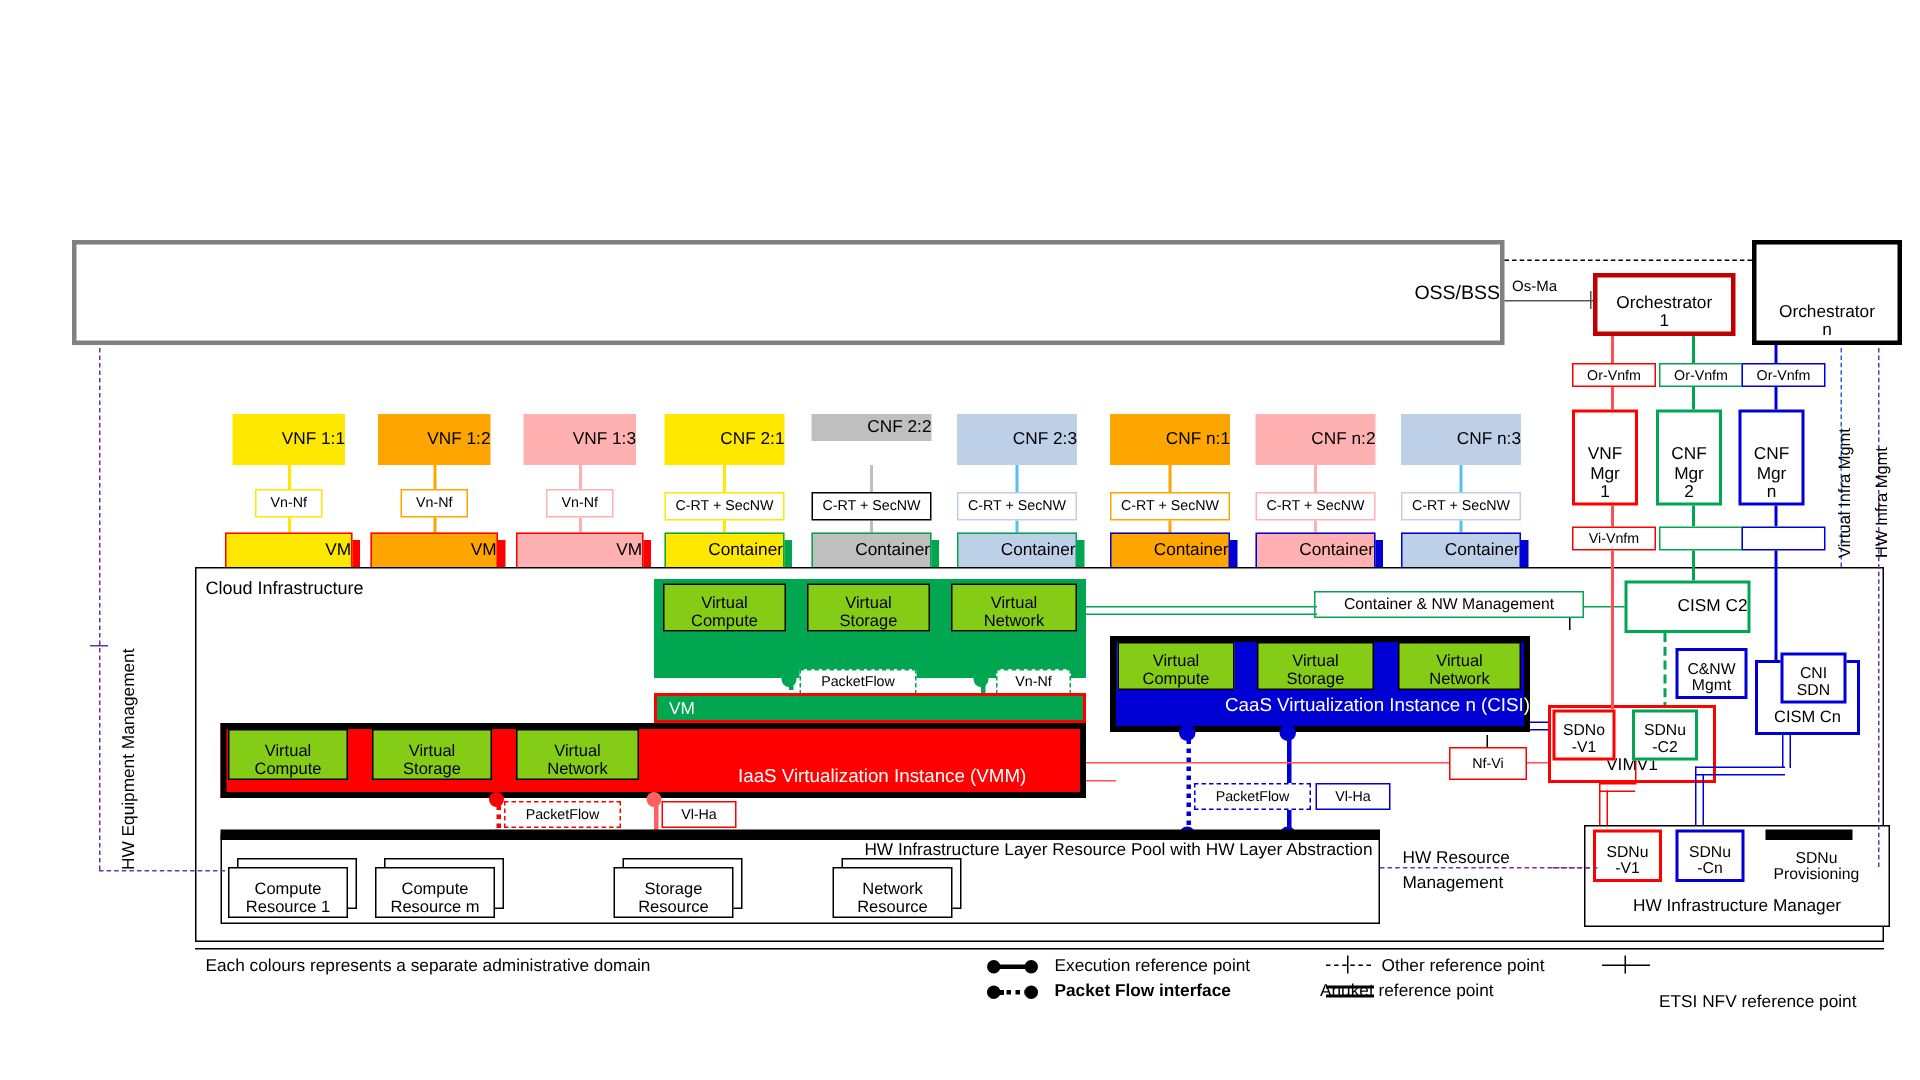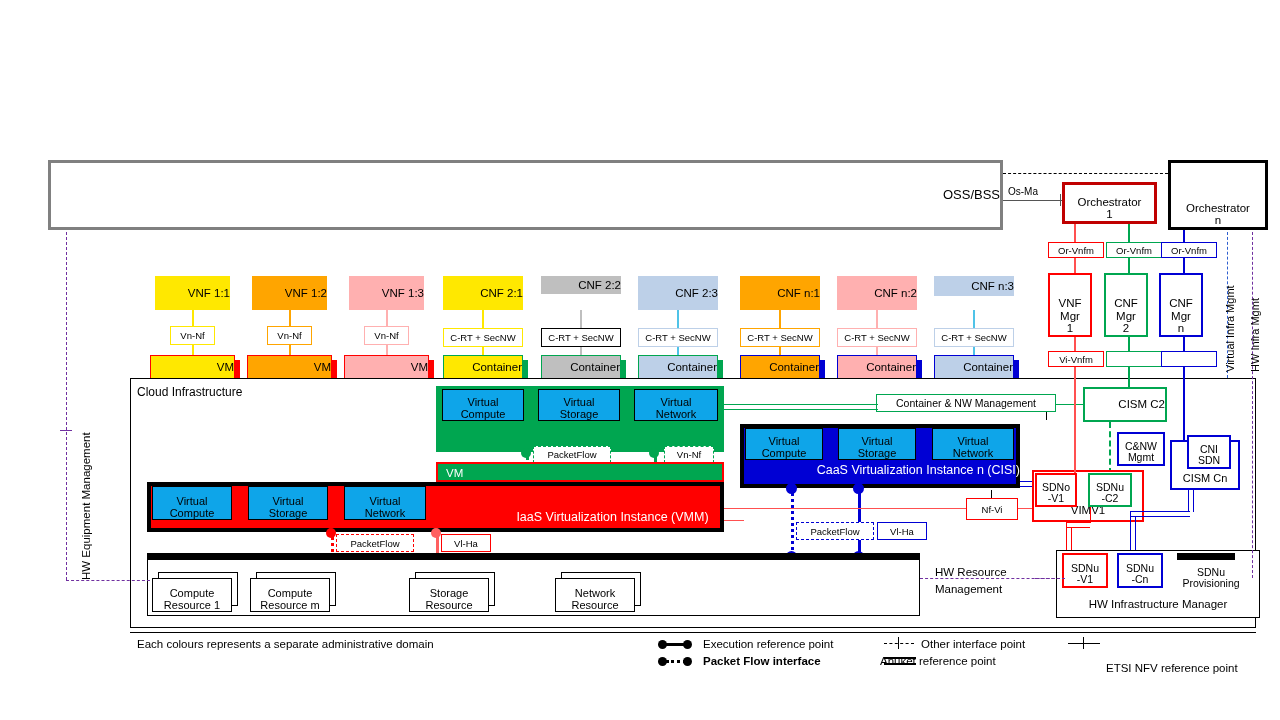--- a/index.html
+++ b/index.html
@@ -38,21 +38,21 @@
   .nf.ltblue{background:#BDD0E8;}
 
   .cloud{border:1.6px solid #000;background:#fff;}
   .cloudlabel{position:absolute;font-size:12px;}
 
   .cisi2{background:#00A650;}
   .cisin{background:#0000D4;border:4px solid #000;}
   .vmm{background:#FF0000;border:4px solid #000;}
   .vmbar{background:#00A650;border:2px solid #FF0000;}
 
-  .white-sub{background:#0ea5e9;border:1.3px solid #000;font-size:11px;}
+  .white-sub{background:#84cc16;border:1.3px solid #000;font-size:11px;}
   .cisi-title{position:absolute;color:#fff;font-size:12.5px;}
 
   .hwpool{border:1.4px solid #000;background:#fff;}
   .hwbar{background:#000;position:absolute;}
 
   .resbox{background:#fff;border:1.2px solid #000;font-size:11px;}
   .dash-purple{border-left:1.6px dashed #7030A0;}
   .dash-blue{border-left:1.6px dashed #2E5FD0;}
   .rot{transform:rotate(-90deg);transform-origin:left top;white-space:nowrap;font-size:11.5px;}
 
@@ -212,21 +212,21 @@
   <div class="abs nf ltblue ctr" style="left:638px;top:355px;width:80px;height:24px;border:1px solid #00A650;">
     <span>Container</span>
   </div>
 
   <div class="abs nf orange ctr" style="left:740px;top:276px;width:80px;height:34px;">
     <span>CNF n:1</span>
   </div>
   <div class="abs nf pink ctr" style="left:837px;top:276px;width:80px;height:34px;">
     <span>CNF n:2</span>
   </div>
-  <div class="abs nf ltblue ctr" style="left:934px;top:276px;width:80px;height:20px;">
+  <div class="abs nf ltblue ctr" style="left:934px;top:276px;width:80px;height:34px;">
     <span>CNF n:3</span>
   </div>
 
   <div class="abs" style="left:779px;top:310px;width:0;height:58px;border-left:2px solid #FFA500;"></div>
   <div class="abs" style="left:876px;top:310px;width:0;height:58px;border-left:2px solid #FFB0B0;"></div>
   <div class="abs" style="left:973px;top:310px;width:0;height:58px;border-left:2px solid #4FC3E8;"></div>
 
   <div class="abs rp orange" style="left:740px;top:328px;width:80px;height:19px;">
     <span>C-RT + SecNW</span>
   </div>
@@ -338,40 +338,41 @@
     <span>Compute</span>
   </div>
   <div class="abs white-sub ctr" style="left:248px;top:486px;width:80px;height:34px;flex-direction:column;">
     <span>Virtual</span>
     <span>Storage</span>
   </div>
   <div class="abs white-sub ctr" style="left:344px;top:486px;width:82px;height:34px;flex-direction:column;">
     <span>Virtual</span>
     <span>Network</span>
   </div>
-  <div class="abs cisi-title" style="left:505px;top:510px;width:215px;text-align:center;">IaaS Virtualization Instance (VMM)</div>
+  <div class="abs cisi-title" style="left:492px;top:510px;width:215px;text-align:left;">IaaS Virtualization Instance (VMM)</div>
 
   <div class="abs" style="left:331px;top:532px;width:0;height:26px;border-left:3px dotted #FF0000;"></div>
   <div class="abs" style="left:436px;top:532px;width:0;height:26px;border-left:3px solid #FF6060;"></div>
   <div class="abs dot" style="left:326px;top:528px;width:10px;height:10px;background:#FF0000;"></div>
   <div class="abs dot" style="left:431px;top:528px;width:10px;height:10px;background:#FF6060;"></div>
   <div class="abs dot" style="left:326px;top:553px;width:10px;height:10px;background:#FF0000;"></div>
   <div class="abs dot" style="left:431px;top:553px;width:10px;height:10px;background:#FF6060;"></div>
 
   <div class="abs rp" style="left:336px;top:534px;width:78px;height:18px;border:1.4px dashed #FF0000;">
     <span>PacketFlow</span>
   </div>
   <div class="abs rp red" style="left:441px;top:534px;width:50px;height:18px;">
     <span>Vl-Ha</span>
   </div>
 
   <div class="abs" style="left:724px;top:520px;width:20px;height:0;border-top:1.2px solid #FF5050;"></div>
 
   <div class="abs hwpool" style="left:147px;top:556px;width:773px;height:60px;"></div>
   <div class="abs hwbar" style="left:147px;top:553px;width:773px;height:7px;"></div>
+  <div class="abs" style="left:490px;top:561px;font-size:11.5px;text-align:right;width:425px;">HW Infrastructure Layer Resource Pool with HW Layer Abstraction</div>
 
   <div class="abs resbox" style="left:158px;top:572px;width:80px;height:34px;"></div>
   <div class="abs resbox ctr" style="left:152px;top:578px;width:80px;height:34px;flex-direction:column;">
     <span>Compute</span>
     <span>Resource 1</span>
   </div>
 
   <div class="abs resbox" style="left:256px;top:572px;width:80px;height:34px;"></div>
   <div class="abs resbox ctr" style="left:250px;top:578px;width:80px;height:34px;flex-direction:column;">
     <span>Compute</span>
@@ -475,21 +476,21 @@
   <div class="abs dot" style="left:683px;top:640px;width:9px;height:9px;background:#000;"></div>
   <div class="abs legend" style="left:703px;top:638px;">Execution reference point</div>
 
   <div class="abs dot" style="left:658px;top:657px;width:9px;height:9px;background:#000;"></div>
   <div class="abs" style="left:666px;top:660px;width:20px;height:0;border-top:3px dotted #000;"></div>
   <div class="abs dot" style="left:683px;top:657px;width:9px;height:9px;background:#000;"></div>
   <div class="abs legend" style="left:703px;top:655px;font-weight:bold;">Packet Flow interface</div>
 
   <div class="abs" style="left:884px;top:643px;width:30px;height:0;border-top:1.6px dashed #000;"></div>
   <div class="abs" style="left:898px;top:637px;width:0;height:12px;border-left:1.4px solid #000;"></div>
-  <div class="abs legend" style="left:921px;top:638px;">Other interface point</div>
+  <div class="abs legend" style="left:921px;top:638px;">Other reference point</div>
 
   <div class="abs" style="left:884px;top:657px;width:32px;height:0;border-top:2px solid #000;"></div>
   <div class="abs" style="left:884px;top:663px;width:32px;height:0;border-top:2px solid #000;"></div>
   <div class="abs legend" style="left:880px;top:655px;">Anuket  reference point</div>
 
   <div class="abs" style="left:1068px;top:643px;width:32px;height:0;border-top:1.6px solid #000;"></div>
   <div class="abs" style="left:1083px;top:637px;width:0;height:12px;border-left:1.4px solid #000;"></div>
   <div class="abs legend" style="left:1106px;top:662px;">ETSI NFV reference point</div>
 
 </div>

